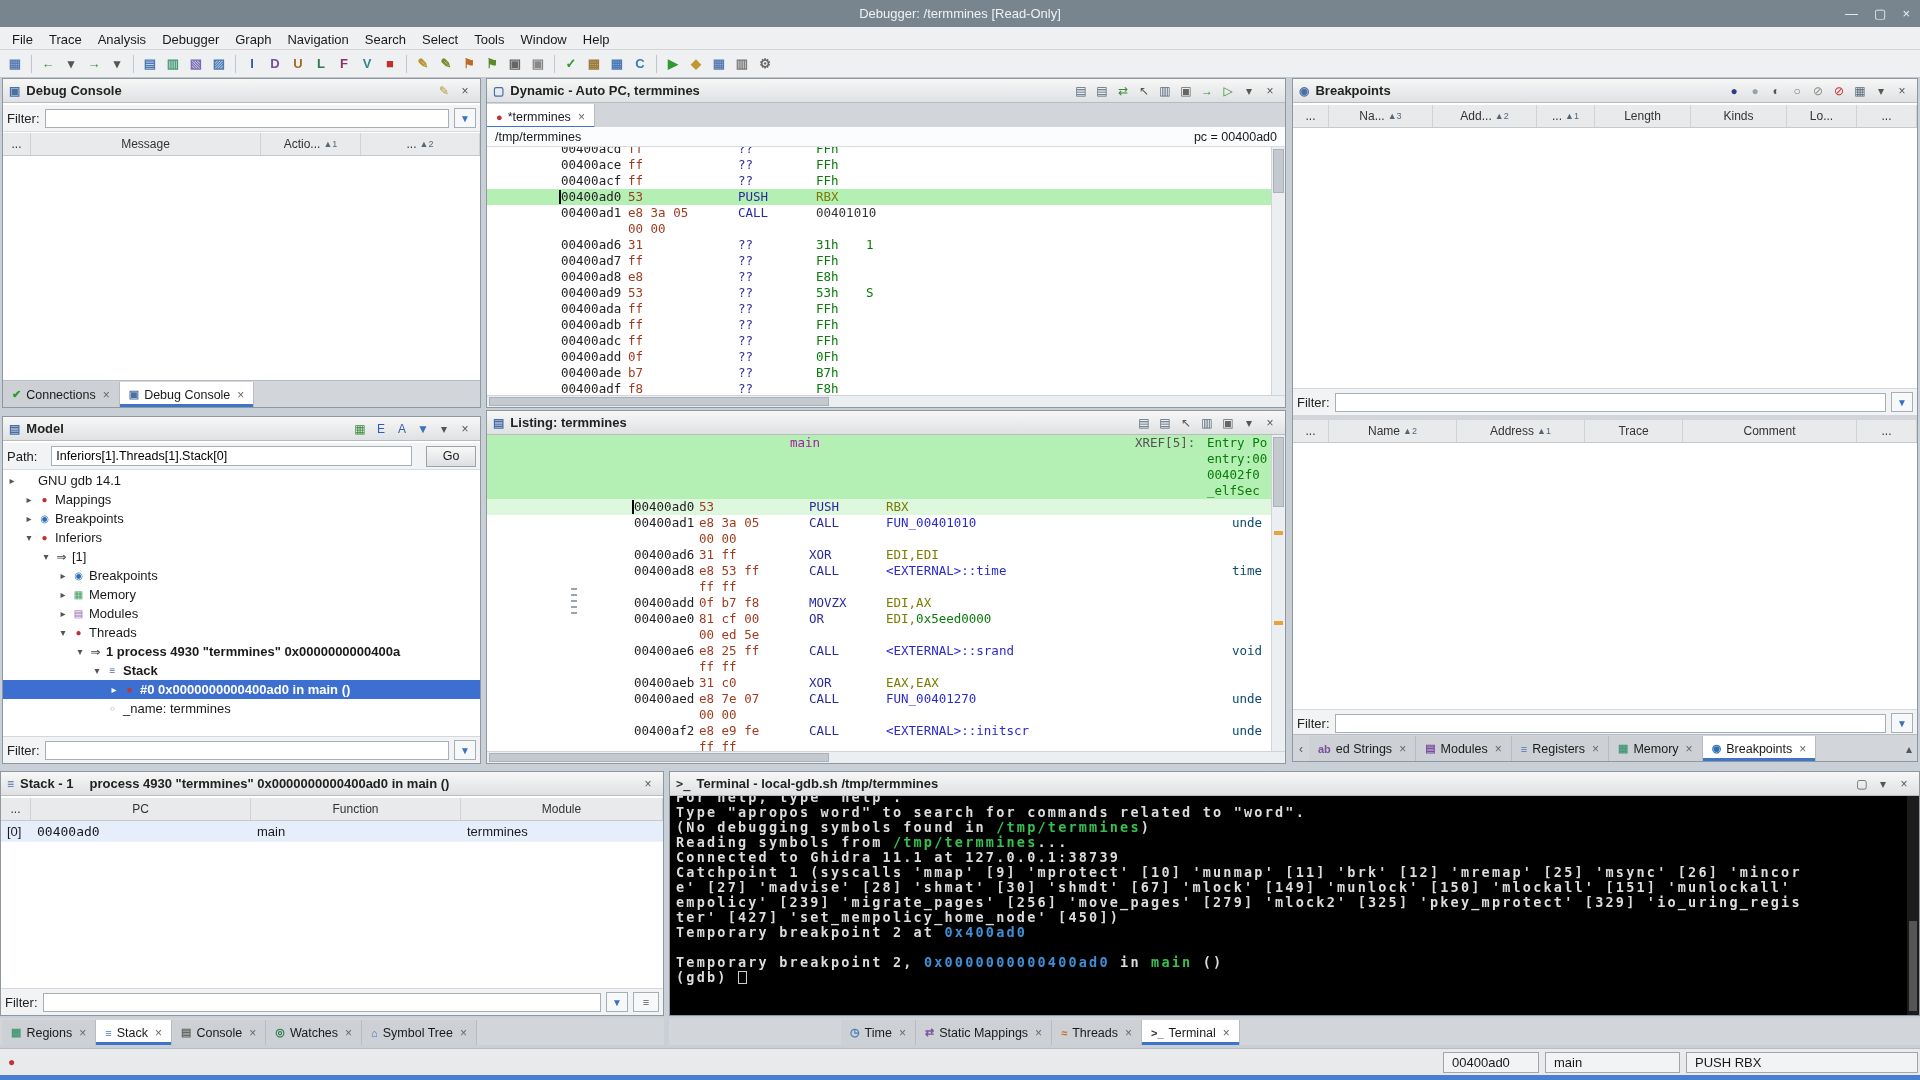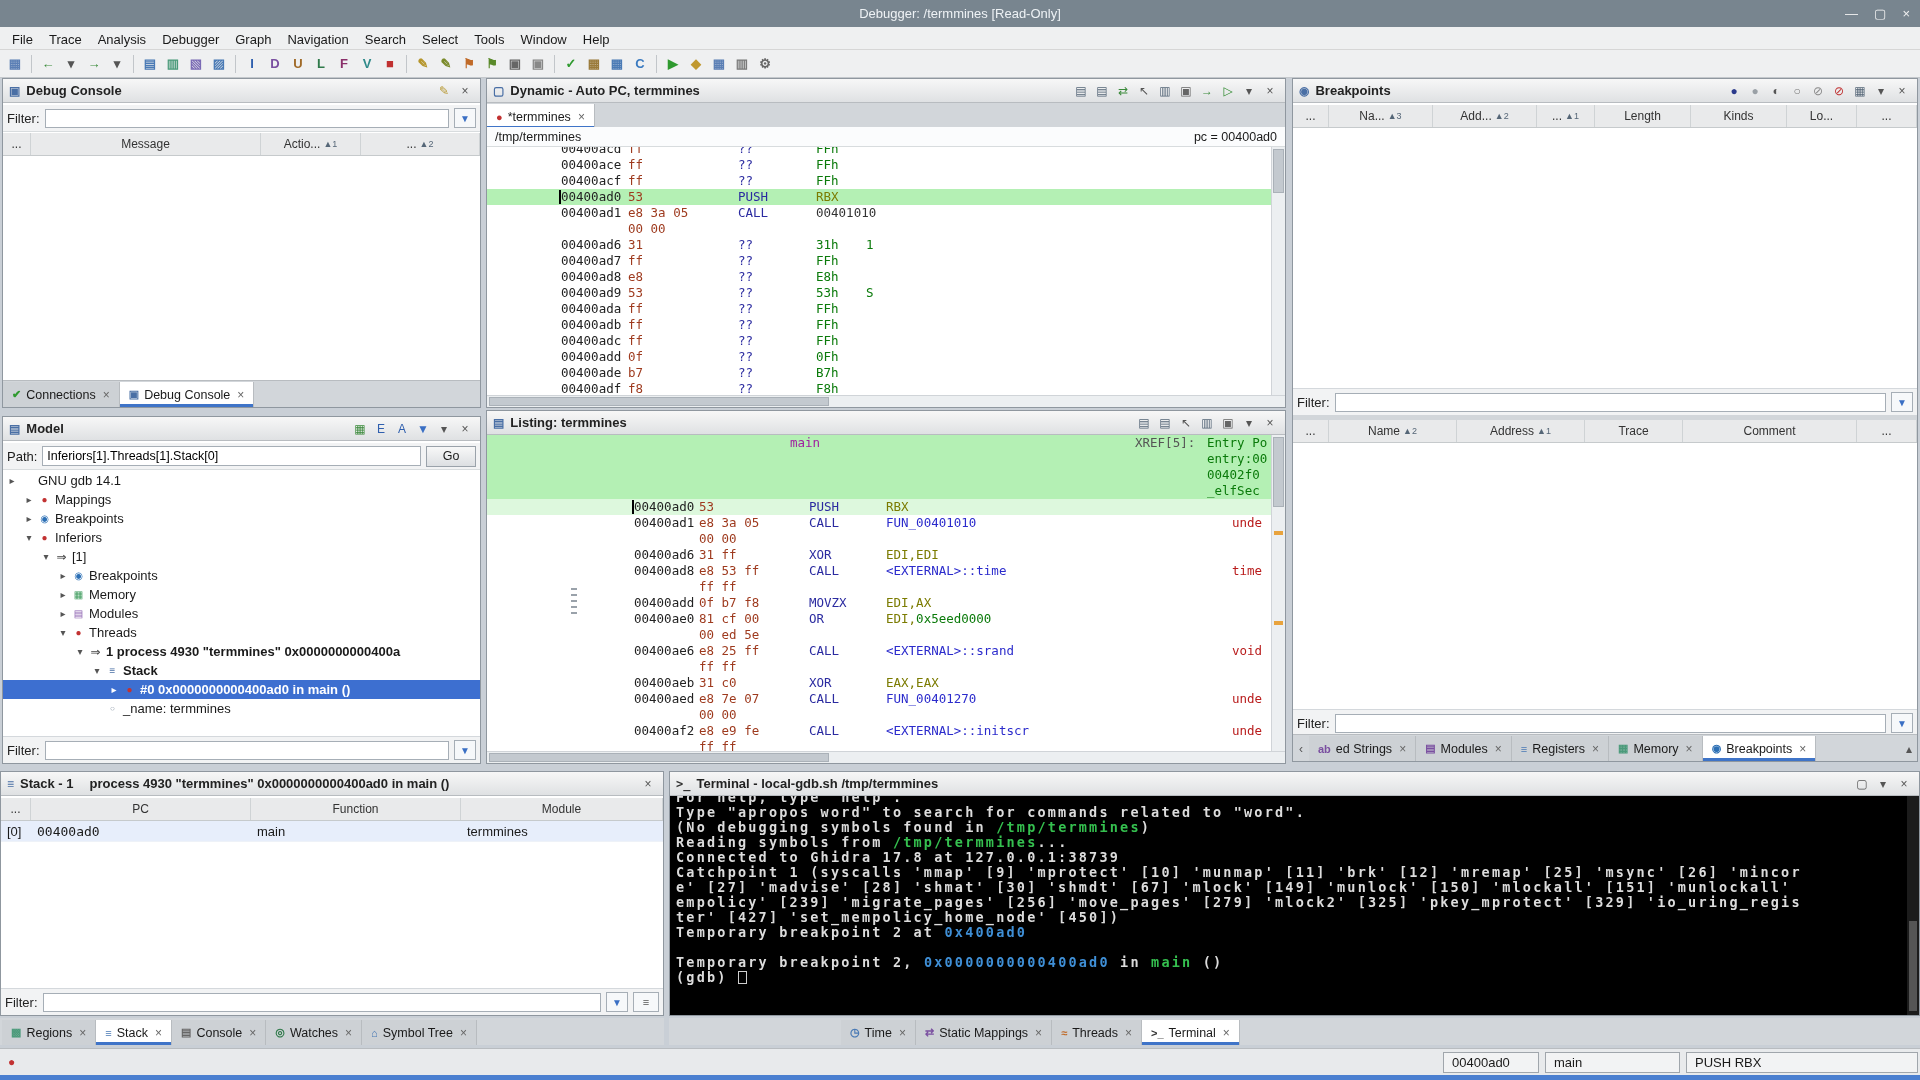--- a/index.html
+++ b/index.html
@@ -53,21 +53,21 @@
   .tree-ico.circle-blue{color:#2b6fb5;}
   .tree-ico.mem{color:#3a9a5a;}
   .tree-ico.mod{color:#8a5fae;}
   .tree-ico.arrow{color:#444;font-size:12px;}
   .tree-ico.stack{color:#4a6fa5;}
   .tree-ico.dot-small{color:#8a96a5;font-size:8px;}
   .tree-row.sel{background:#3d6fd0;color:#fff;}
   .tree-row.sel .tree-exp{color:#fff;}
   .tree-lab.b{font-weight:bold;}
 
-  .path-row{position:absolute;top:26px;left:0;right:0;height:27px;display:flex;align-items:center;gap:5px;padding:0 4px;background:#f2f3f4;border-bottom:1px solid #d8dcde;}
+  .path-row{position:absolute;top:26px;left:0;right:0;height:27px;display:flex;align-items:center;gap:14px;padding:0 4px;background:#f2f3f4;border-bottom:1px solid #d8dcde;}
   .path-input{flex:1;height:20px;border:1px solid #a6aeb6;padding:0 4px;font-size:12.5px;background:#fff;}
   .go-btn{width:50px;height:21px;border:1px solid #9aa2aa;background:linear-gradient(#f8f8f8,#dcdfe2);display:flex;align-items:center;justify-content:center;font-size:12.5px;}
 
   
   .addrbar{position:absolute;top:48px;left:0;right:0;height:20px;background:#fbfcfd;border-bottom:1px solid #d8dcde;display:flex;align-items:center;justify-content:space-between;padding:0 8px 0 8px;font-size:12.5px;}
   .dyn-rows{position:absolute;top:68px;left:0;right:14px;bottom:12px;overflow:hidden;font-family:"DejaVu Sans Mono",monospace;font-size:12.5px;}
   .dyn-rows > .dr:first-child{margin-top:-6px;}
   .dr{position:relative;height:16px;line-height:16px;}
   .dr.hl{background:#b4f0b4;}
   .dr > span{position:absolute;white-space:pre;}
@@ -85,21 +85,21 @@
   
   .lst-body{position:absolute;top:24px;left:0;right:14px;bottom:12px;overflow:hidden;font-family:"DejaVu Sans Mono",monospace;font-size:12.5px;background:#fff;}
   .green-head{background:#b4f0b4;}
   .lr{position:relative;height:16px;line-height:16px;}
   .lr.cur{background:#ddf8dd;}
   .lr > span{position:absolute;white-space:pre;}
   .s-addr{left:147px;color:#222;}
   .s-bytes{left:212px;color:#9e3a1e;}
   .s-mn{left:322px;color:#2b2ba0;}
   .s-op{left:399px;}
-  .s-cmt{left:745px;color:#b91c1c;}
+  .s-cmt{left:745px;color:#0c4a6e;}
   .s-fn{left:303px;color:#a021a0;}
   .s-xref{left:648px;color:#555;}
   .s-ref{left:720px;color:#0a7a0a;}
   .caret-s{left:145px;top:1px;bottom:1px;width:2px;background:#000;}
 
   
   .vsb{position:absolute;top:68px;right:0;width:14px;bottom:12px;background:#eceff1;border-left:1px solid #d0d4d8;}
   .vsb.fromtop{top:24px;}
   .vsb .thumb{position:absolute;left:1px;right:1px;background:#c3c9cf;border:1px solid #aab1b8;}
   .hsb{position:absolute;left:0;right:0;bottom:0;height:12px;background:#eceff1;border-top:1px solid #d0d4d8;}
@@ -773,21 +773,21 @@
         <span class="hicon">▾</span>
         <span class="hicon">×</span>
       </span>
   </div>
   <div class="term-body">
     <div class="term-lines">
         <div class="tline"><span>For help, type "help".</span></div>
         <div class="tline"><span>Type "apropos word" to search for commands related to "word".</span></div>
         <div class="tline"><span>(No debugging symbols found in </span><span class="g">/tmp/termmines</span><span>)</span></div>
         <div class="tline"><span>Reading symbols from </span><span class="g">/tmp/termmines</span><span>...</span></div>
-        <div class="tline"><span>Connected to Ghidra 17.8 at 127.0.0.1:38739</span></div>
+        <div class="tline"><span>Connected to Ghidra 11.1 at 127.0.0.1:38739</span></div>
         <div class="tline"><span>Catchpoint 1 (syscalls 'mmap' [9] 'mprotect' [10] 'munmap' [11] 'brk' [12] 'mremap' [25] 'msync' [26] 'mincor</span></div>
         <div class="tline"><span>e' [27] 'madvise' [28] 'shmat' [30] 'shmdt' [67] 'mlock' [149] 'munlock' [150] 'mlockall' [151] 'munlockall'</span></div>
         <div class="tline"><span>empolicy' [239] 'migrate_pages' [256] 'move_pages' [279] 'mlock2' [325] 'pkey_mprotect' [329] 'io_uring_regis</span></div>
         <div class="tline"><span>ter' [427] 'set_mempolicy_home_node' [450])</span></div>
         <div class="tline"><span>Temporary breakpoint 2 at </span><span class="b">0x400ad0</span></div>
         <div class="tline"><span></span></div>
         <div class="tline"><span>Temporary breakpoint 2, </span><span class="b">0x0000000000400ad0</span><span> in </span><span class="g">main</span><span> ()</span></div>
         <div class="tline"><span>(gdb) </span><span class="cursor"></span></div>
       </div>
     <div class="term-sb">

